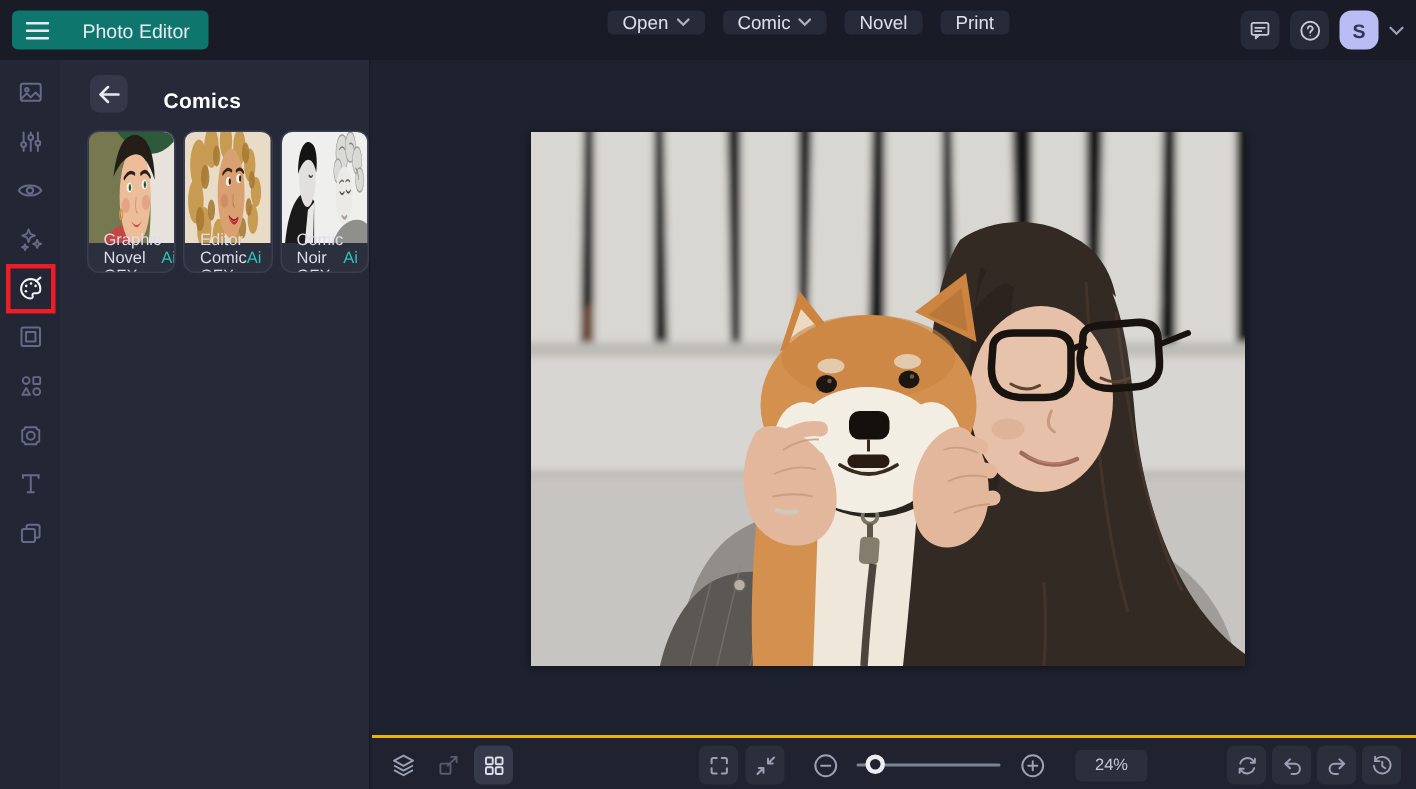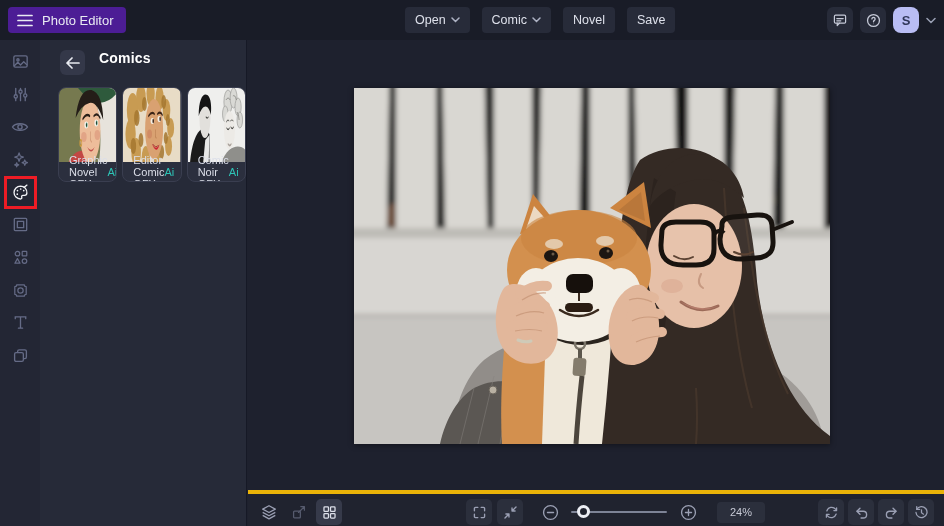--- a/index.html
+++ b/index.html
@@ -2,54 +2,54 @@
 <html><head>
 <meta charset="utf-8">
 <style>
   * { margin:0; padding:0; box-sizing:border-box; }
   html,body { width:944px; height:526px; overflow:hidden; }
   body { position:relative; background:#1e212e; font-family:"Liberation Sans",sans-serif; -webkit-font-smoothing:antialiased; }
   svg { display:block; }
 
   
   .topbar { position:absolute; inset:0 0 auto 0; height:40px; background:#191c27; z-index:5; }
-  .app-btn { position:absolute; left:8px; top:7px; height:26px; padding:0 12px 0 9px; background:#4c1d95; border-radius:4px; display:flex; align-items:center; gap:9px; color:#e9ebf2; font-size:13px; cursor:pointer; }
+  .app-btn { position:absolute; left:8px; top:7px; height:26px; padding:0 12px 0 9px; background:#0f766e; border-radius:4px; display:flex; align-items:center; gap:22px; color:#e9ebf2; font-size:13px; cursor:pointer; }
   .tb-actions { position:absolute; left:405px; top:7px; display:flex; gap:12px; }
-  .tb-btn { height:26px; padding:0 10px; background:#272b39; border-radius:4px; color:#dde0ea; font-size:12.5px; display:flex; align-items:center; gap:5px; cursor:pointer; }
+  .tb-btn { height:16px; padding:0 10px; background:#272b39; border-radius:4px; color:#dde0ea; font-size:12.5px; display:flex; align-items:center; gap:5px; cursor:pointer; }
   .tb-right { position:absolute; right:8px; top:7px; display:flex; align-items:center; gap:7px; }
   .icon-btn { width:26px; height:26px; background:#272b39; border-radius:6px; display:flex; align-items:center; justify-content:center; color:#c6cad8; cursor:pointer; }
   .avatar { width:26px; height:26px; border-radius:8px; background:#b9bdf4; color:#303759; font-size:13px; font-weight:bold; display:flex; align-items:center; justify-content:center; cursor:pointer; }
   .chev { color:#9aa0b4; display:flex; cursor:pointer; }
 
   
   .rail { position:absolute; left:0; top:40px; bottom:0; width:40px; background:#232634; padding-top:5px; display:flex; flex-direction:column; z-index:4; }
   .rail-item { width:40px; height:32.7px; display:flex; align-items:center; justify-content:center; color:#656b86; cursor:pointer; }
   .rail-item.active { color:#f2f3f7; }
   .halo { width:33px; height:33px; border:3px solid #ee1c25; display:flex; align-items:center; justify-content:center; }
 
   
   .panel { position:absolute; left:40px; top:40px; bottom:0; width:207px; background:#262a38; border-right:1px solid #161926; z-index:3; }
-  .panel-header { display:flex; align-items:flex-start; gap:14px; padding:10px 0 8px 20px; }
+  .panel-header { display:flex; align-items:flex-end; gap:24px; padding:10px 0 8px 20px; }
   .back-btn { width:25px; height:25px; background:#343849; border-radius:6px; display:flex; align-items:center; justify-content:center; color:#e8eaf1; cursor:pointer; }
   .panel-title { color:#ffffff; font-size:14px; font-weight:bold; letter-spacing:.2px; }
   .cards { padding:4px 0 0 18px; display:flex; flex-direction:row; gap:5px; }
   .card { width:167px; border-radius:8px; background:#2b2f3e; border:1px solid #3a3e50; overflow:hidden; cursor:pointer; }
   .card-img { height:74px; overflow:hidden; }
   .card-img svg { width:100%; height:100%; }
   .card-footer { height:19px; display:flex; align-items:center; justify-content:space-between; padding:0 10px; }
   .card-label { color:#dcdfe9; font-size:11px; }
   .card-badge { color:#2ec4b6; font-size:11px; font-weight:normal; }
 
   
   .main { position:absolute; left:248px; top:40px; right:0; bottom:36px; background:#1e212e; z-index:1; }
   .canvas { position:absolute; left:106px; top:48px; width:476px; height:356px; box-shadow:0 1px 6px rgba(0,0,0,.45); cursor:default; }
   .canvas svg { width:476px; height:356px; }
 
   
-  .statusbar { position:absolute; left:248px; right:0; bottom:0; height:36px; background:#20232f; border-top:4px solid #eab308; z-index:4; }
+  .statusbar { position:absolute; left:248px; right:0; bottom:0; height:36px; background:#20232f; border-top:2px solid #eab308; z-index:4; }
   .sb-left { position:absolute; left:8px; top:5px; display:flex; gap:4px; }
   .sb-center { position:absolute; left:218px; top:5px; display:flex; align-items:center; }
   .sb-right { position:absolute; right:10px; top:5px; display:flex; gap:4px; }
   .sb-btn { width:26px; height:26px; border-radius:5px; display:flex; align-items:center; justify-content:center; color:#9ba0b4; cursor:pointer; }
   .sb-btn.boxed { background:#2b2f3c; }
   .sb-btn.activebox { background:#363a4a; color:#dde0ea; }
   .sb-btn.dim { color:#565b6e; }
   .slider { width:96px; height:26px; display:flex; align-items:center; margin:0 8px; cursor:pointer; }
   .slider-track { position:relative; width:96px; height:2px; background:#7d8396; border-radius:1px; }
   .slider-handle { position:absolute; left:6px; top:-6px; width:13px; height:13px; border-radius:50%; border:3px solid #eceef4; background:#20232f; cursor:grab; }
@@ -78,21 +78,21 @@
     <div class="tb-btn">
       <span>Comic</span>
       <svg width="9" height="6" viewBox="0 0 9 6">
           <path d="M1 1l3.5 3.5L8 1" stroke="#aeb3c4" stroke-width="1.5" fill="none" stroke-linecap="round"></path>
         </svg>
     </div>
     <div class="tb-btn">
       <span>Novel</span>
     </div>
     <div class="tb-btn">
-      <span>Save</span>
+      <span>Print</span>
     </div>
   </div>
 
   <div class="tb-right">
     <div class="icon-btn">
       <svg width="16" height="16" viewBox="0 0 20 20" fill="none" stroke="currentColor" stroke-width="1.5" stroke-linecap="round" stroke-linejoin="round">
           <rect x="3" y="4" width="14" height="10" rx="1.5"></rect>
           <path d="M6 8.2h8M6 11h5"></path>
           <path d="M6.5 14v3l3-3"></path>
         </svg>

